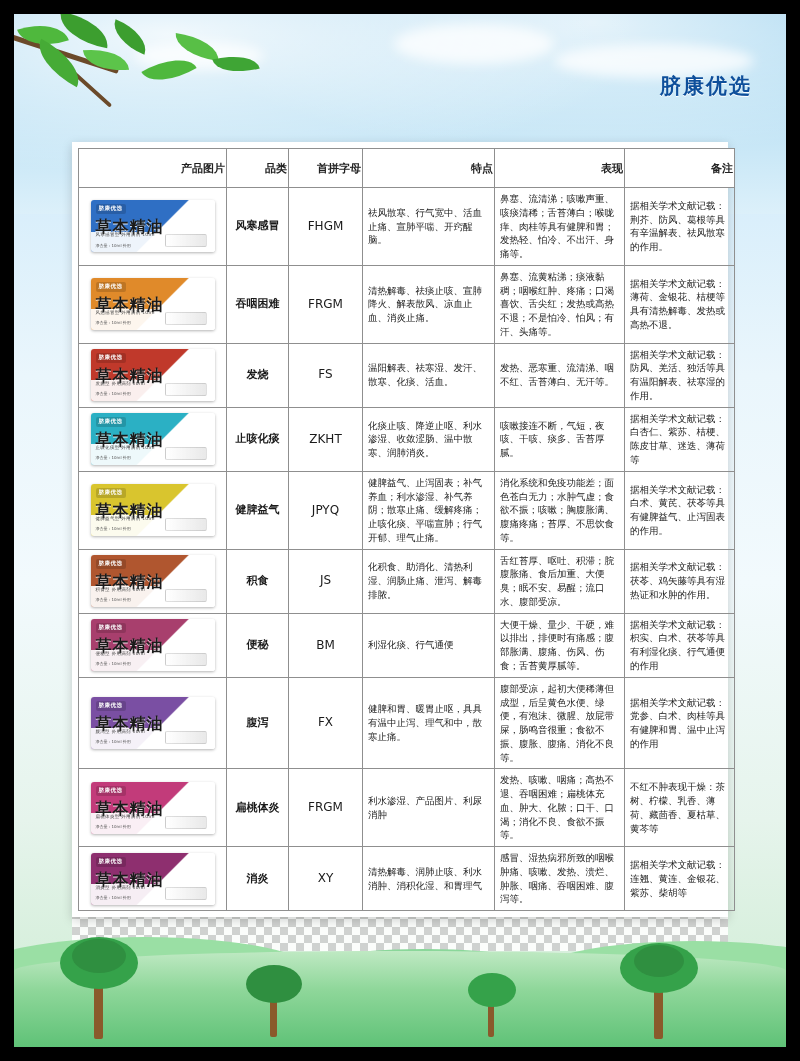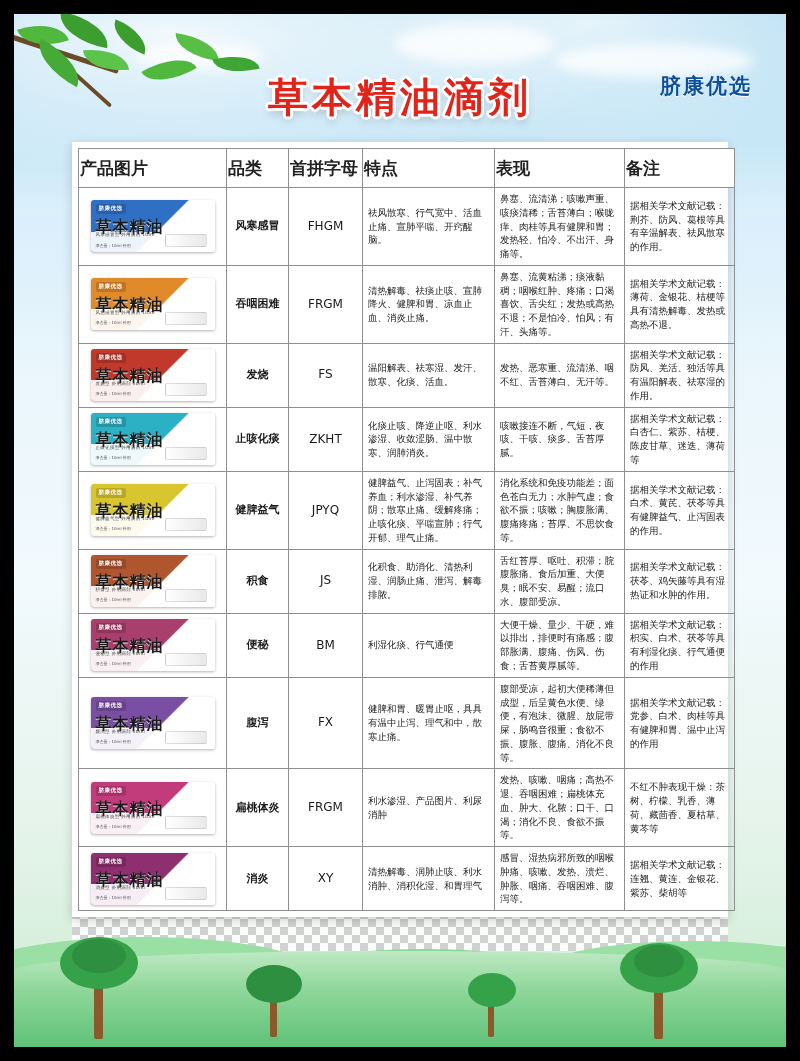--- a/index.html
+++ b/index.html
@@ -48,21 +48,21 @@
   .card{
     position:absolute;left:58px;top:128px;width:656px;
     background:#fff;
     box-shadow:0 3px 10px rgba(0,0,0,.18);
     padding:6px;
     box-sizing:border-box;
   }
   table{border-collapse:collapse;width:100%;table-layout:fixed;}
   th,td{border:1px solid #8f8f8f;vertical-align:middle;}
   thead th{
-    height:36px;font-size:17px;font-weight:bold;color:#222;background:#fff;text-align:left;
+    height:36px;font-size:11px;font-weight:bold;color:#222;background:#fff;text-align:right;
   }
   col.c0{width:148px;}
   col.c1{width:62px;}
   col.c2{width:74px;}
   col.c3{width:132px;}
   col.c4{width:130px;}
   col.c5{width:110px;}
   td{font-size:9.5px;line-height:1.45;color:#1a1a1a;padding:4px 5px;}
   td.cat{text-align:center;font-size:11px;font-weight:bold;}
   td.abbr{text-align:center;font-size:12px;}
@@ -130,21 +130,20 @@
   <div class="branch" style="left:30px;top:30px;width:90px;height:4px;transform:rotate(42deg);"></div>
   <div class="leaf" style="left:6px;top:8px;width:46px;height:26px;transform:rotate(-18deg);background:#4fb83d;"></div>
   <div class="leaf" style="left:44px;top:2px;width:52px;height:28px;transform:rotate(10deg);background:#3c9e2f;"></div>
   <div class="leaf" style="left:18px;top:36px;width:54px;height:26px;transform:rotate(28deg);background:#46ab36;"></div>
   <div class="leaf" style="left:70px;top:34px;width:44px;height:24px;transform:rotate(-6deg);background:#5cc44a;"></div>
   <div class="leaf" style="left:96px;top:12px;width:40px;height:22px;transform:rotate(22deg);background:#3c9e2f;"></div>
   <div class="leaf" style="left:130px;top:44px;width:50px;height:24px;transform:rotate(-30deg);background:#4fb83d;"></div>
   <div class="leaf" style="left:160px;top:22px;width:46px;height:22px;transform:rotate(8deg);background:#58bf46;"></div>
   <div class="leaf" style="left:200px;top:40px;width:44px;height:20px;transform:rotate(-14deg);background:#3fa535;"></div>
 
-  <div class="title">草本精油滴剂</div>
   <div class="brand">脐康优选</div>
 
   <div class="checker"></div>
 
   <div class="card">
     <table>
       <colgroup>
           <col class="c0">
           <col class="c1">
           <col class="c2">
@@ -188,21 +187,21 @@
                 <div class="logo">脐康优选</div>
                 <div class="dots"><i></i><i></i><i></i></div>
                 <div class="name">草本精油</div>
                 <div class="sub">风热感冒型 外用滴剂 10ml</div>
                 <div class="sub2">净含量：10ml 外用</div>
                 <div class="vial"></div>
               </div>
             </td>
             <td class="cat">吞咽困难</td>
             <td class="abbr">FRGM</td>
-            <td>清热解毒、祛痰止咳、宣肺降火、健脾和胃、凉血止血、消炎止痛。</td>
+            <td>清热解毒、祛痰止咳、宣肺降火、解表散风、凉血止血、消炎止痛。</td>
             <td>鼻塞、流黄粘涕；痰液黏稠；咽喉红肿、疼痛；口渴喜饮、舌尖红；发热或高热不退；不是怕冷、怕风；有汗、头痛等。</td>
             <td>据相关学术文献记载：薄荷、金银花、桔梗等具有清热解毒、发热或高热不退。</td>
           </tr>
           <tr>
             <td class="img">
               <div class="box" style="background:linear-gradient(135deg,#c0392b 0%,#c0392b 55%,#ffffff 56%,#ffffff 100%)">
                 <div class="white"></div>
                 <div class="logo">脐康优选</div>
                 <div class="dots"><i></i><i></i><i></i></div>
                 <div class="name">草本精油</div>

